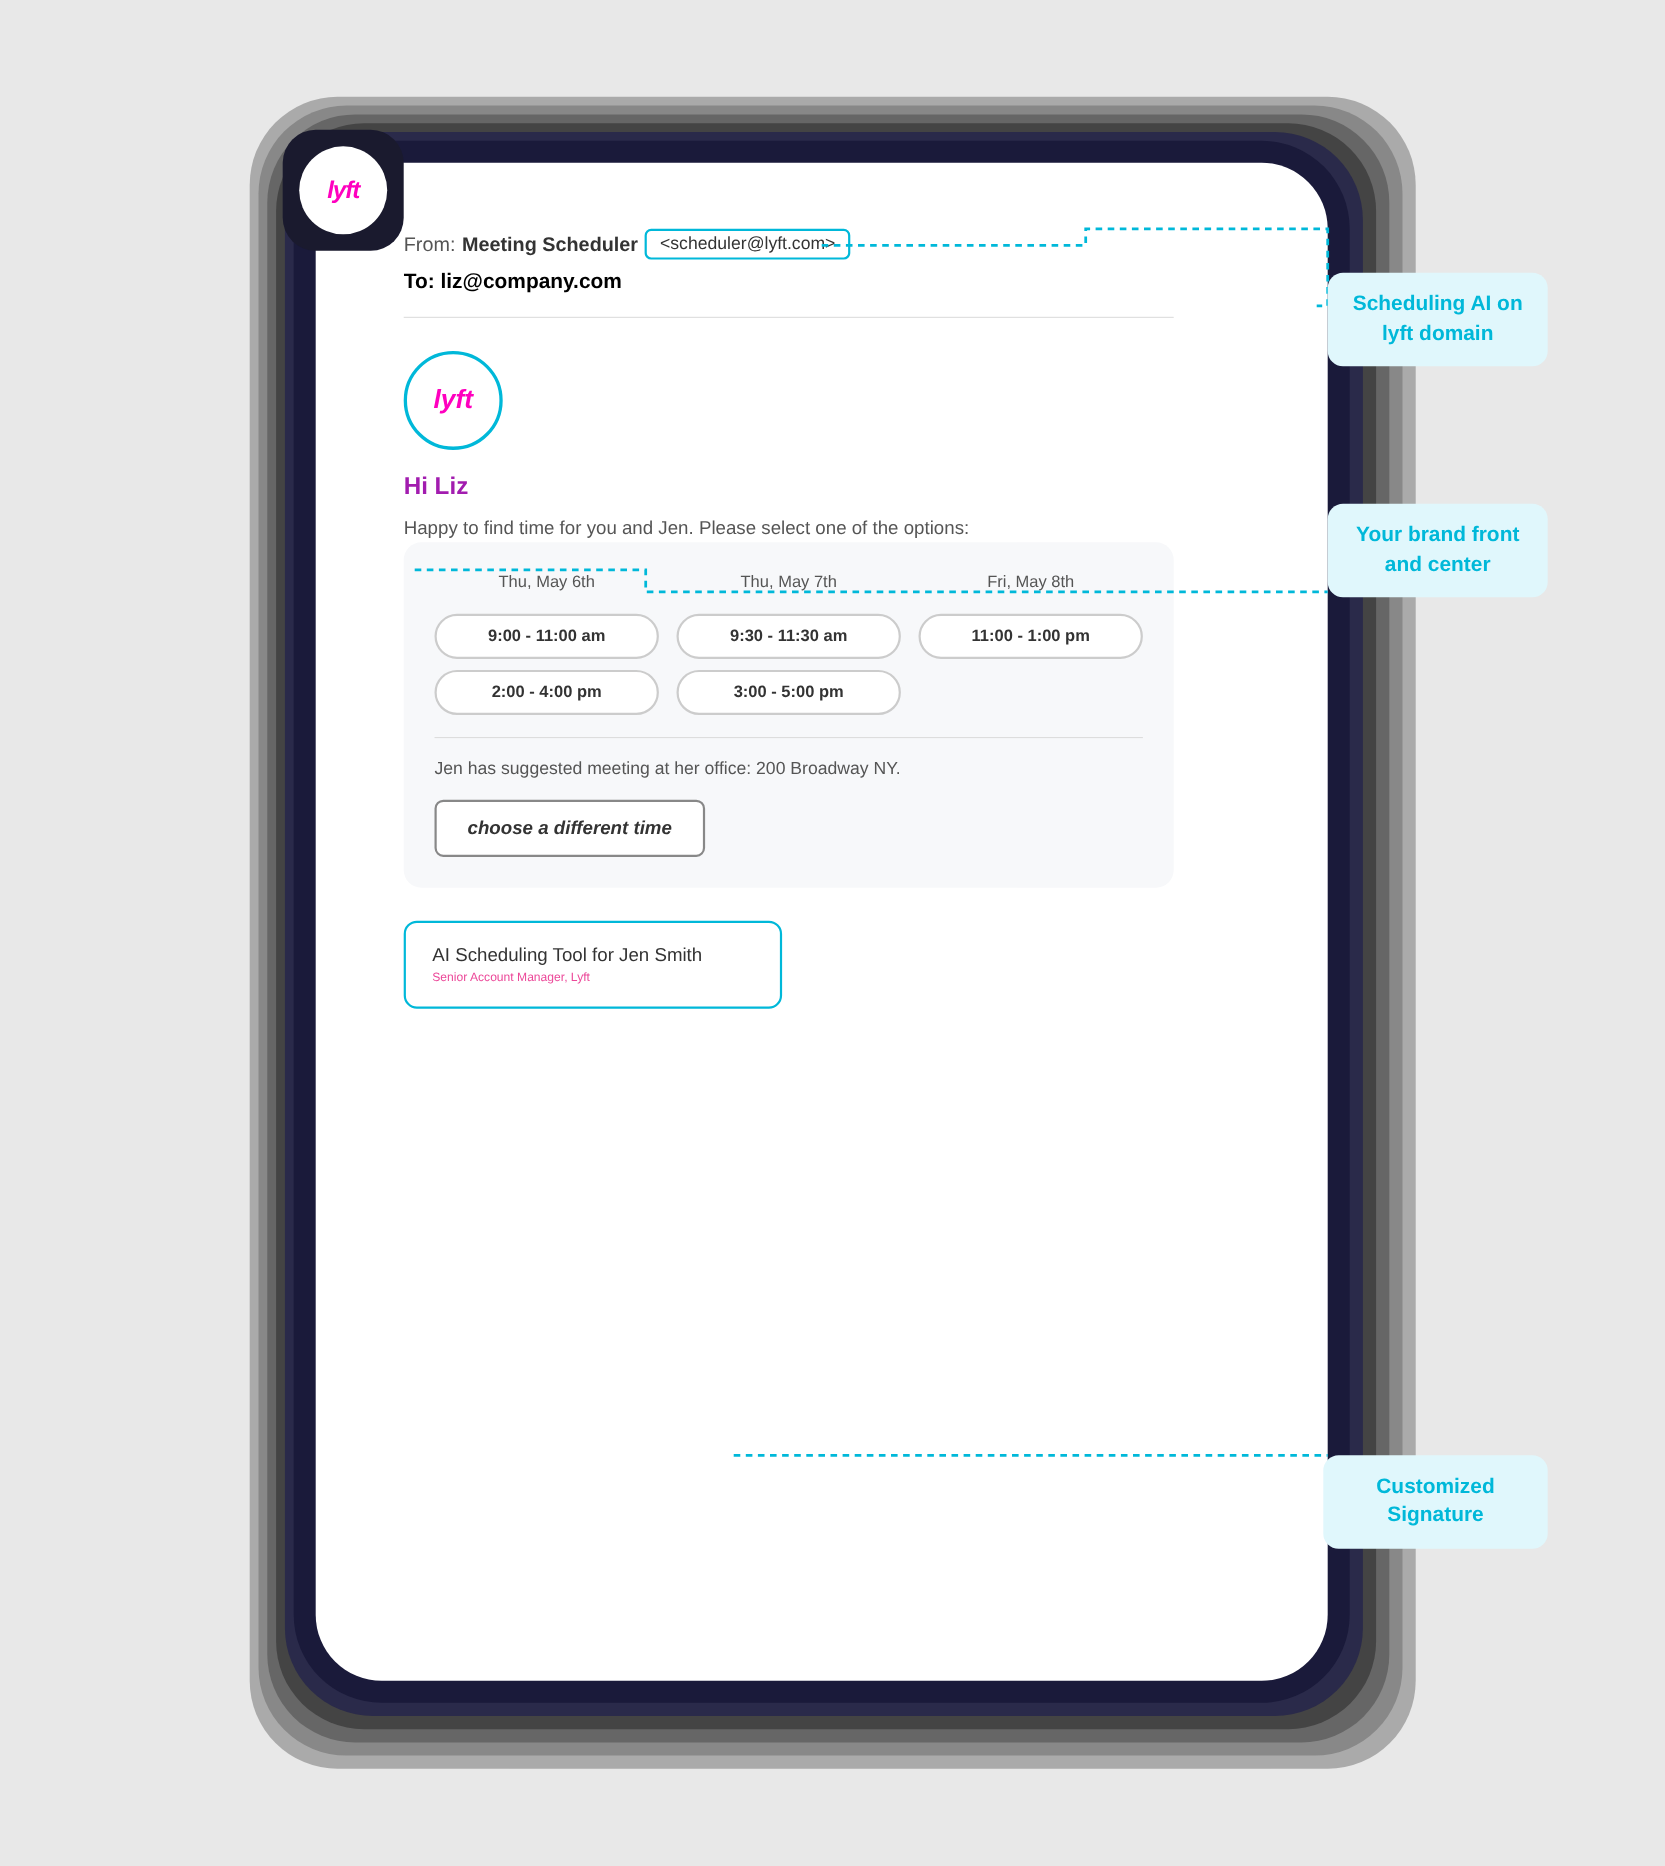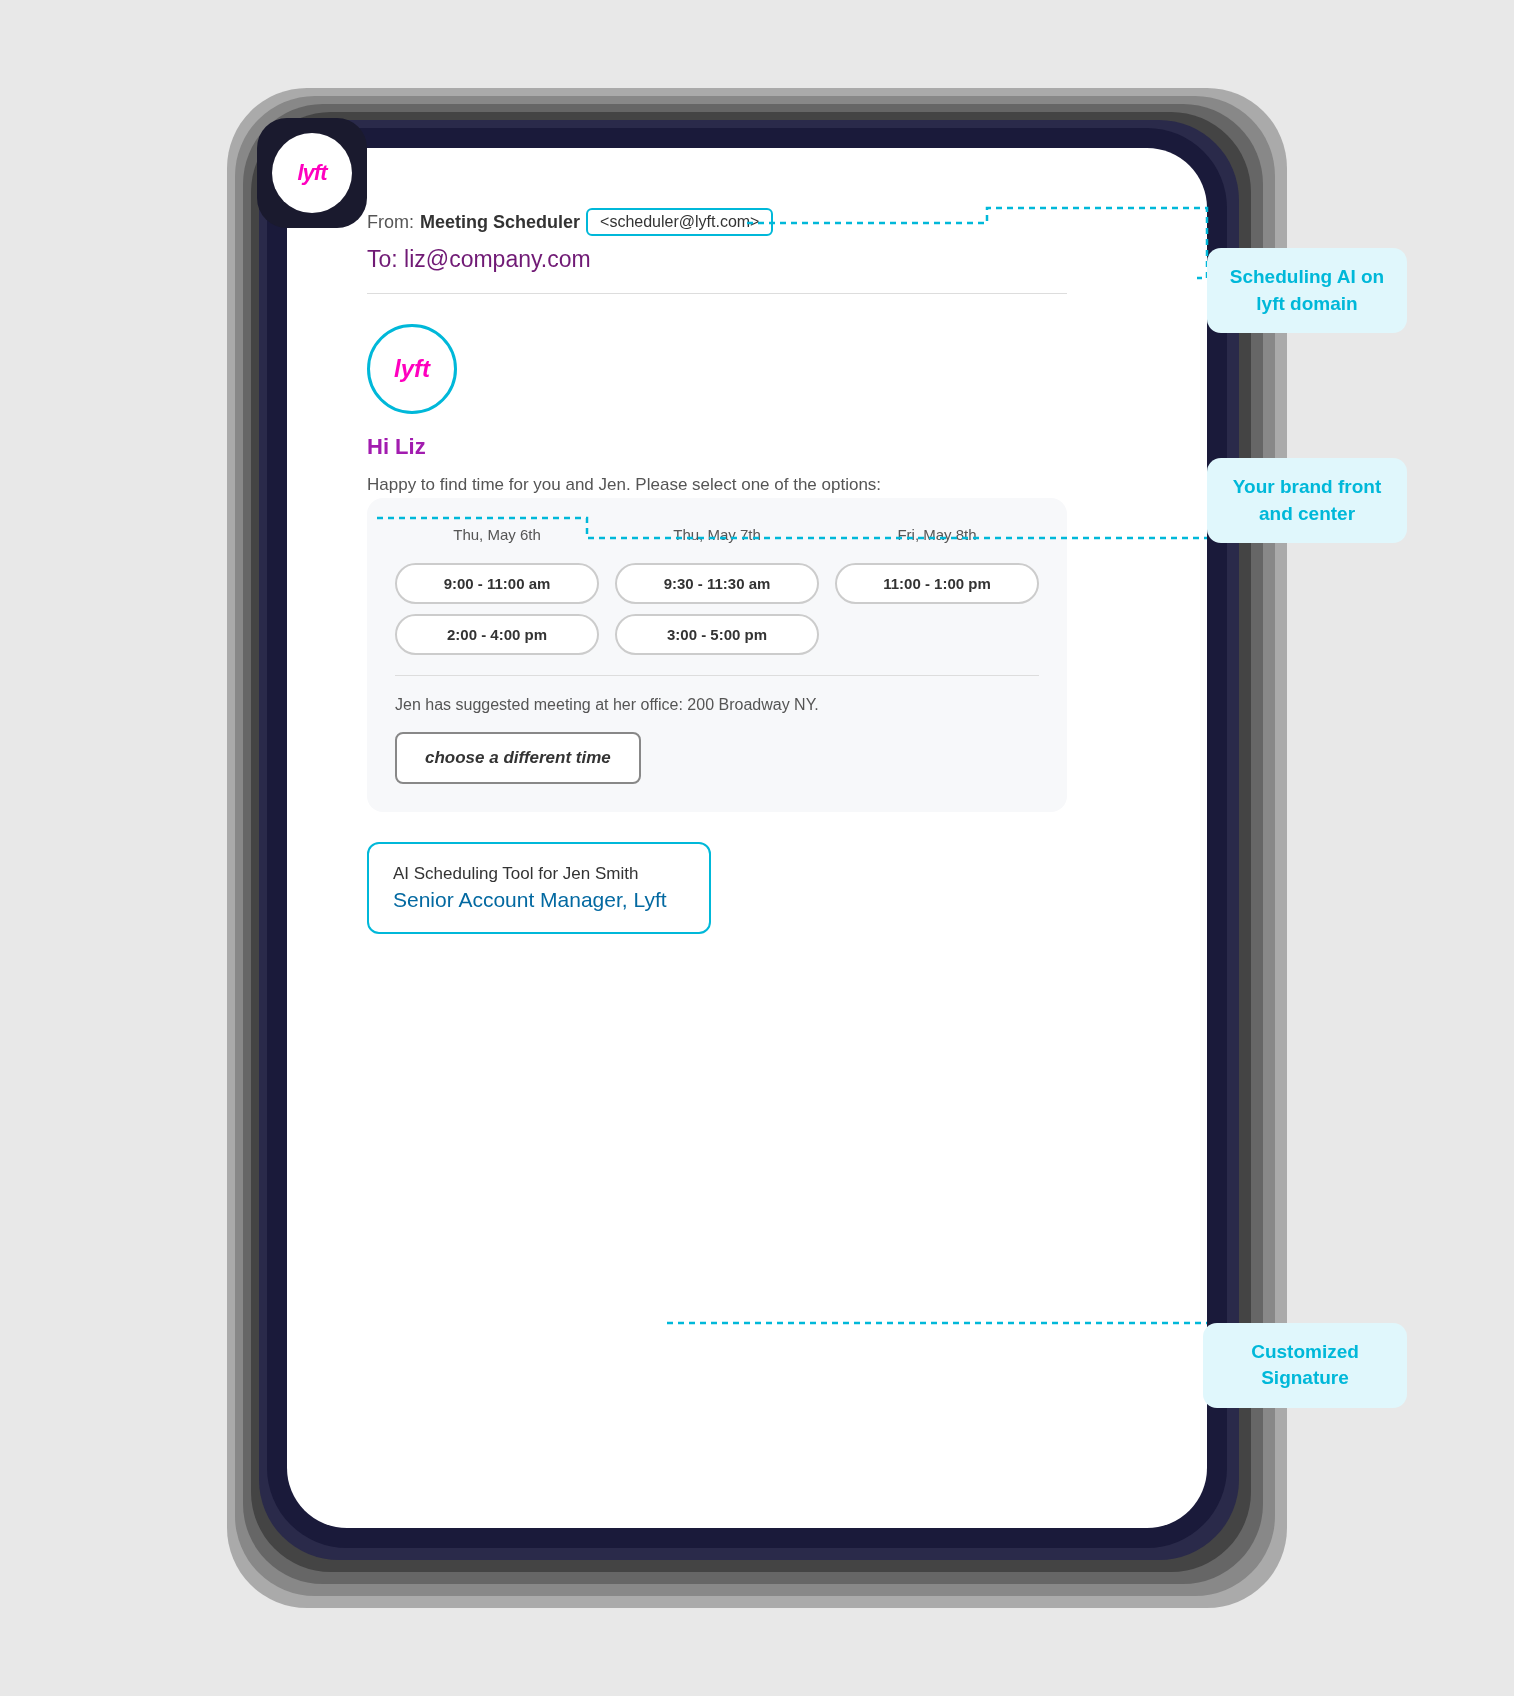--- a/index.html
+++ b/index.html
@@ -104,23 +104,24 @@
 
     .email-address-box {
       border: 2px solid #00b8d9;
       border-radius: 6px;
       padding: 3px 12px;
       font-size: 16px;
       color: #333;
     }
 
     .email-to {
-      font-size: 23px;
-      color: #701a75;
+      font-size: 19px;
+      color: #000000;
       margin-bottom: 20px;
+      font-weight: bold;
     }
 
     .email-divider {
       width: 100%;
       height: 1px;
       background: #ddd;
       margin-bottom: 30px;
     }
 
     
@@ -230,22 +231,22 @@
       width: 344px;
     }
 
     .sig-title {
       font-size: 17px;
       color: #333;
       margin-bottom: 4px;
     }
 
     .sig-subtitle {
-      font-size: 21px;
-      color: #0369a1;
+      font-size: 11px;
+      color: #ec4899;
     }
 
     
     .callout {
       position: absolute;
       background: #e0f7fc;
       border-radius: 14px;
       padding: 16px 22px;
       font-size: 19px;
       font-weight: 700;

